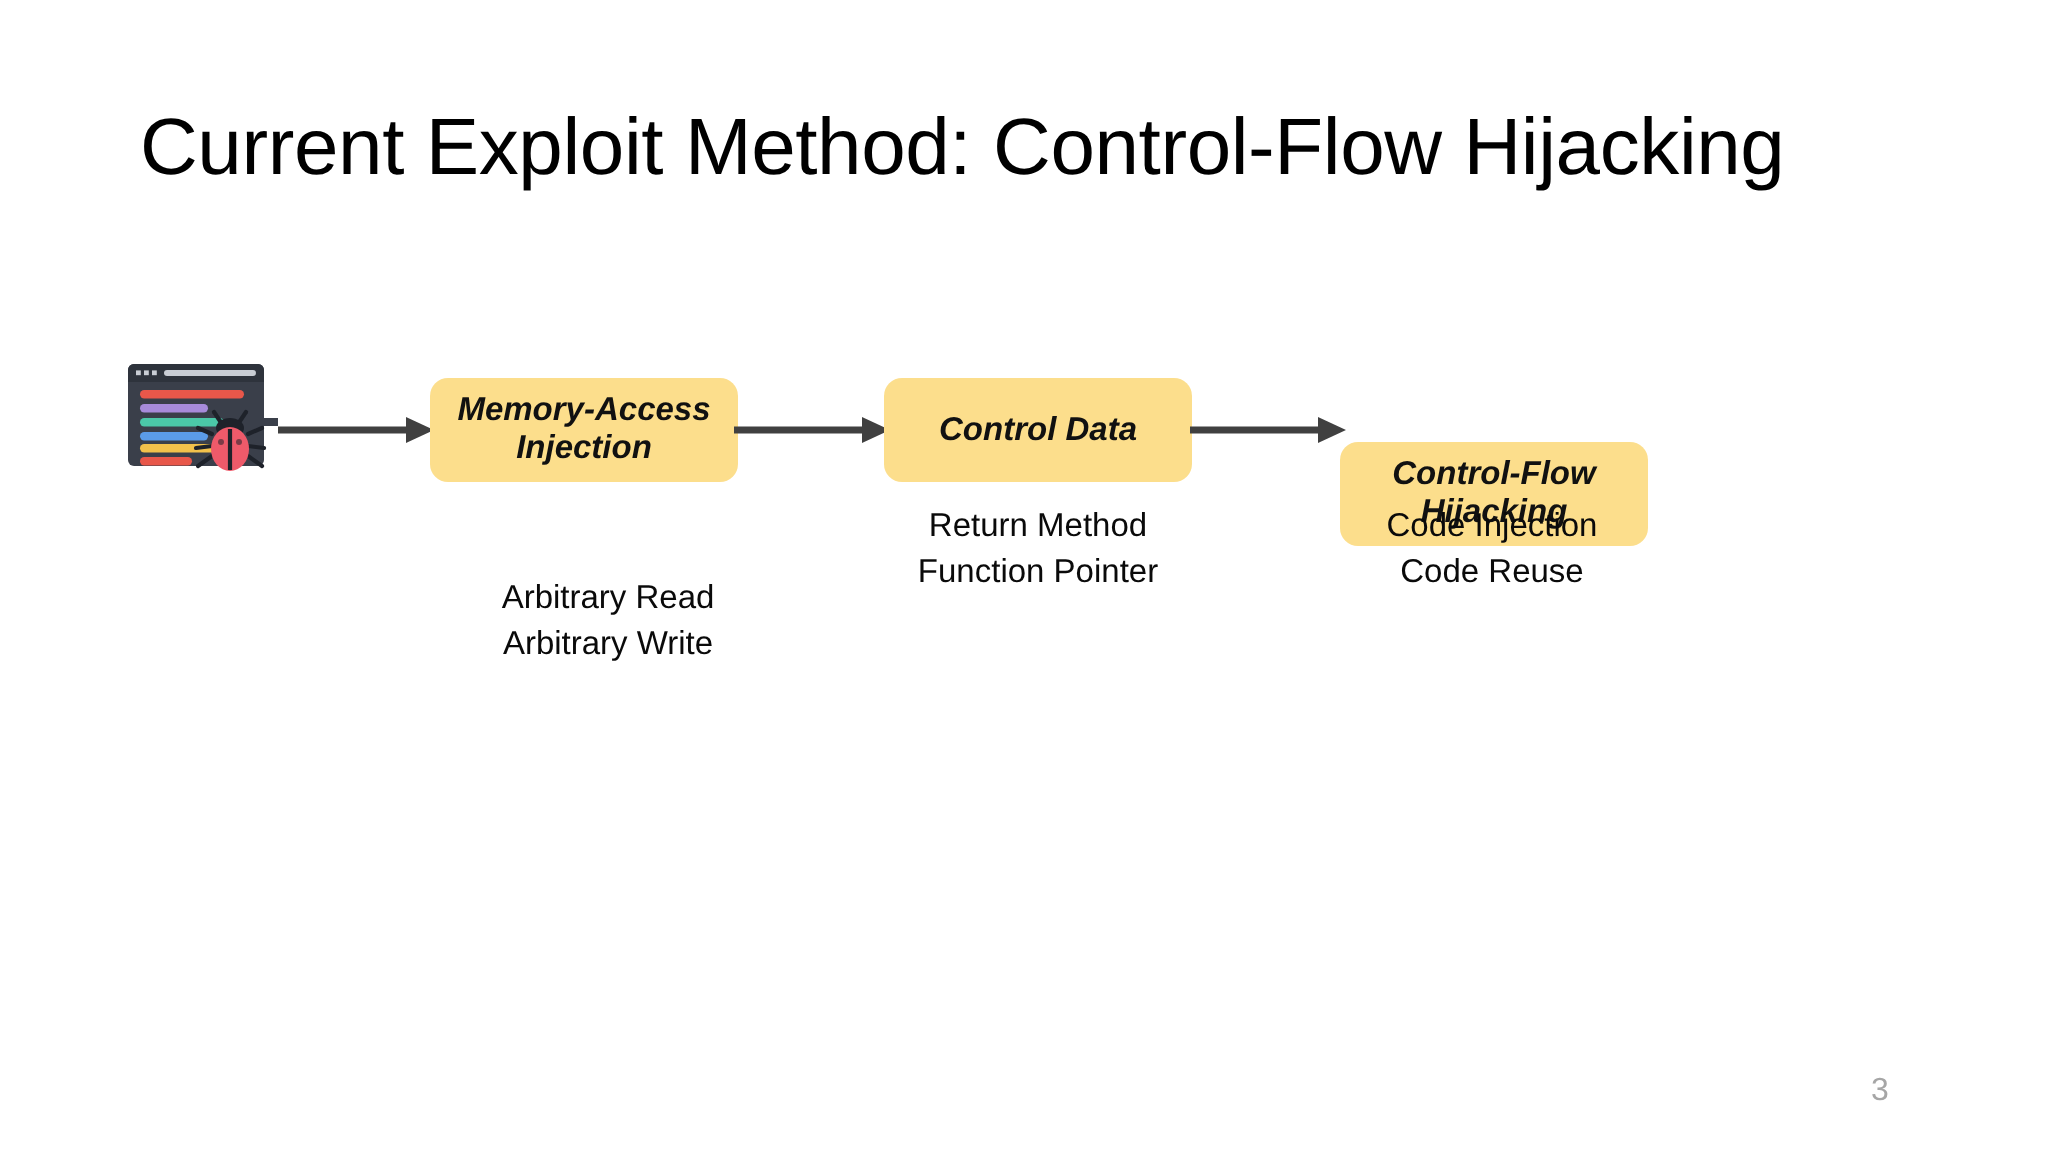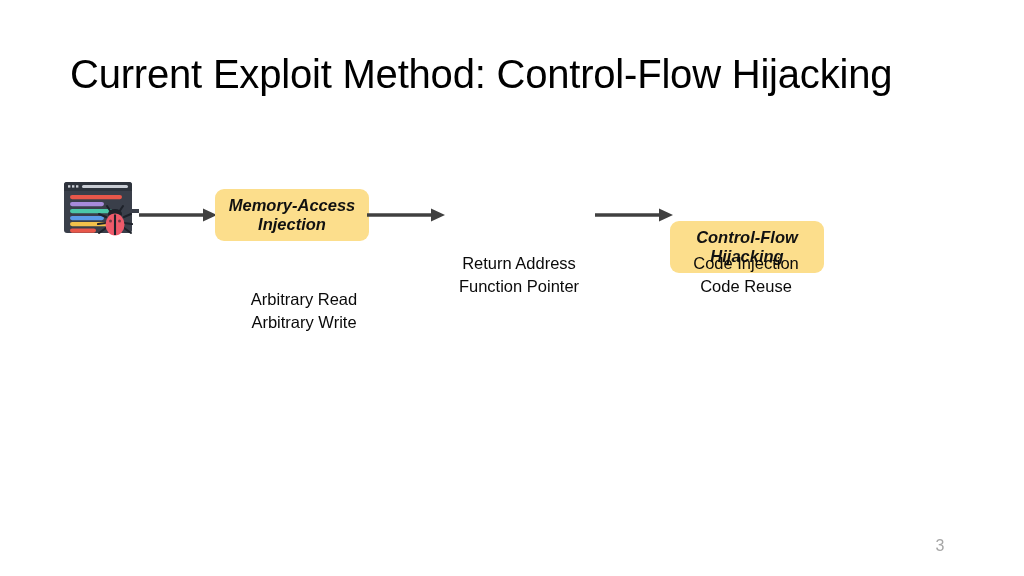--- a/index.html
+++ b/index.html
@@ -186,37 +186,40 @@
 Injection</span>
     </div>
 
     <div class="arrow arrow-2">
       <svg width="78" height="22" viewBox="0 0 78 22" xmlns="http://www.w3.org/2000/svg">
         <line x1="0" y1="11" x2="66" y2="11" stroke="#404040" stroke-width="3.4"></line>
         <polygon points="64,4.5 78,11 64,17.5" fill="#404040"></polygon>
       </svg>
     </div>
 
+    <div class="node node-2">
+      <span class="node-label">Control Data</span>
+    </div>
 
     <div class="arrow arrow-3">
       <svg width="78" height="22" viewBox="0 0 78 22" xmlns="http://www.w3.org/2000/svg">
         <line x1="0" y1="11" x2="66" y2="11" stroke="#404040" stroke-width="3.4"></line>
         <polygon points="64,4.5 78,11 64,17.5" fill="#404040"></polygon>
       </svg>
     </div>
 
     <div class="node node-3">
       <span class="node-label">Control-Flow
 Hijacking</span>
     </div>
 
     <div class="caption caption-1">Arbitrary Read
 Arbitrary Write</div>
 
-    <div class="caption caption-2">Return Address
+    <div class="caption caption-2">Return Method
 Function Pointer</div>
 
     <div class="caption caption-3">Code Injection
 Code Reuse</div>
 
   </div>
 
   <div class="page-number">3</div>
 
 </div>

